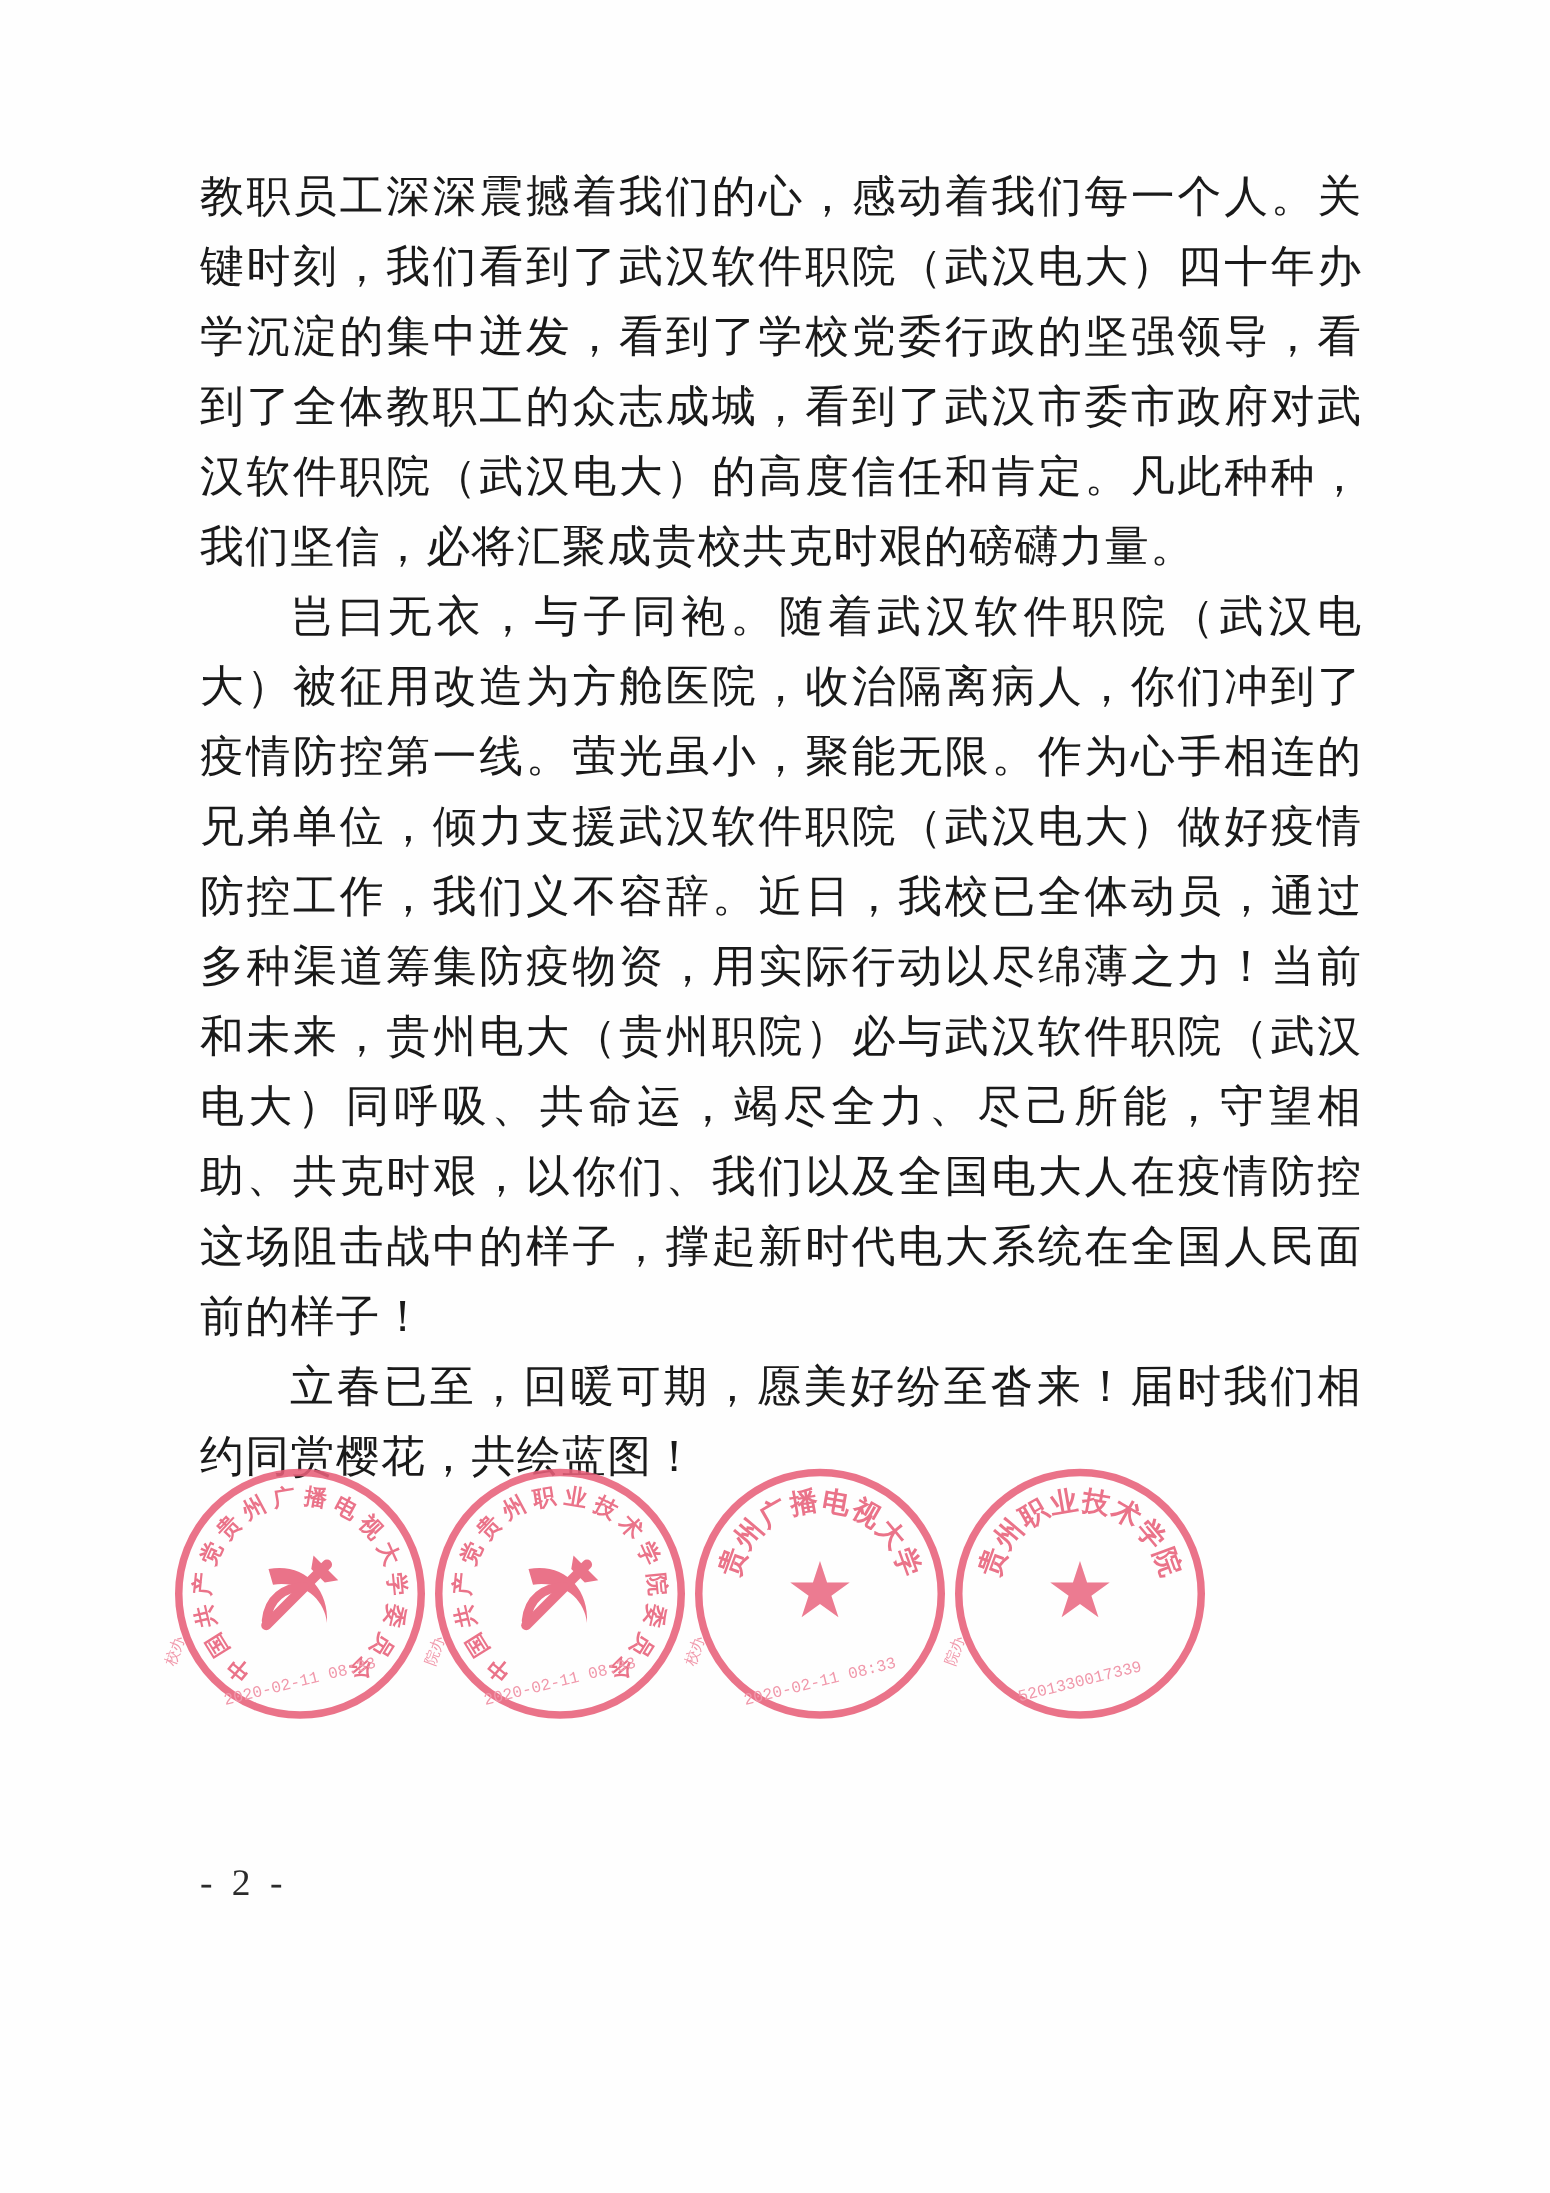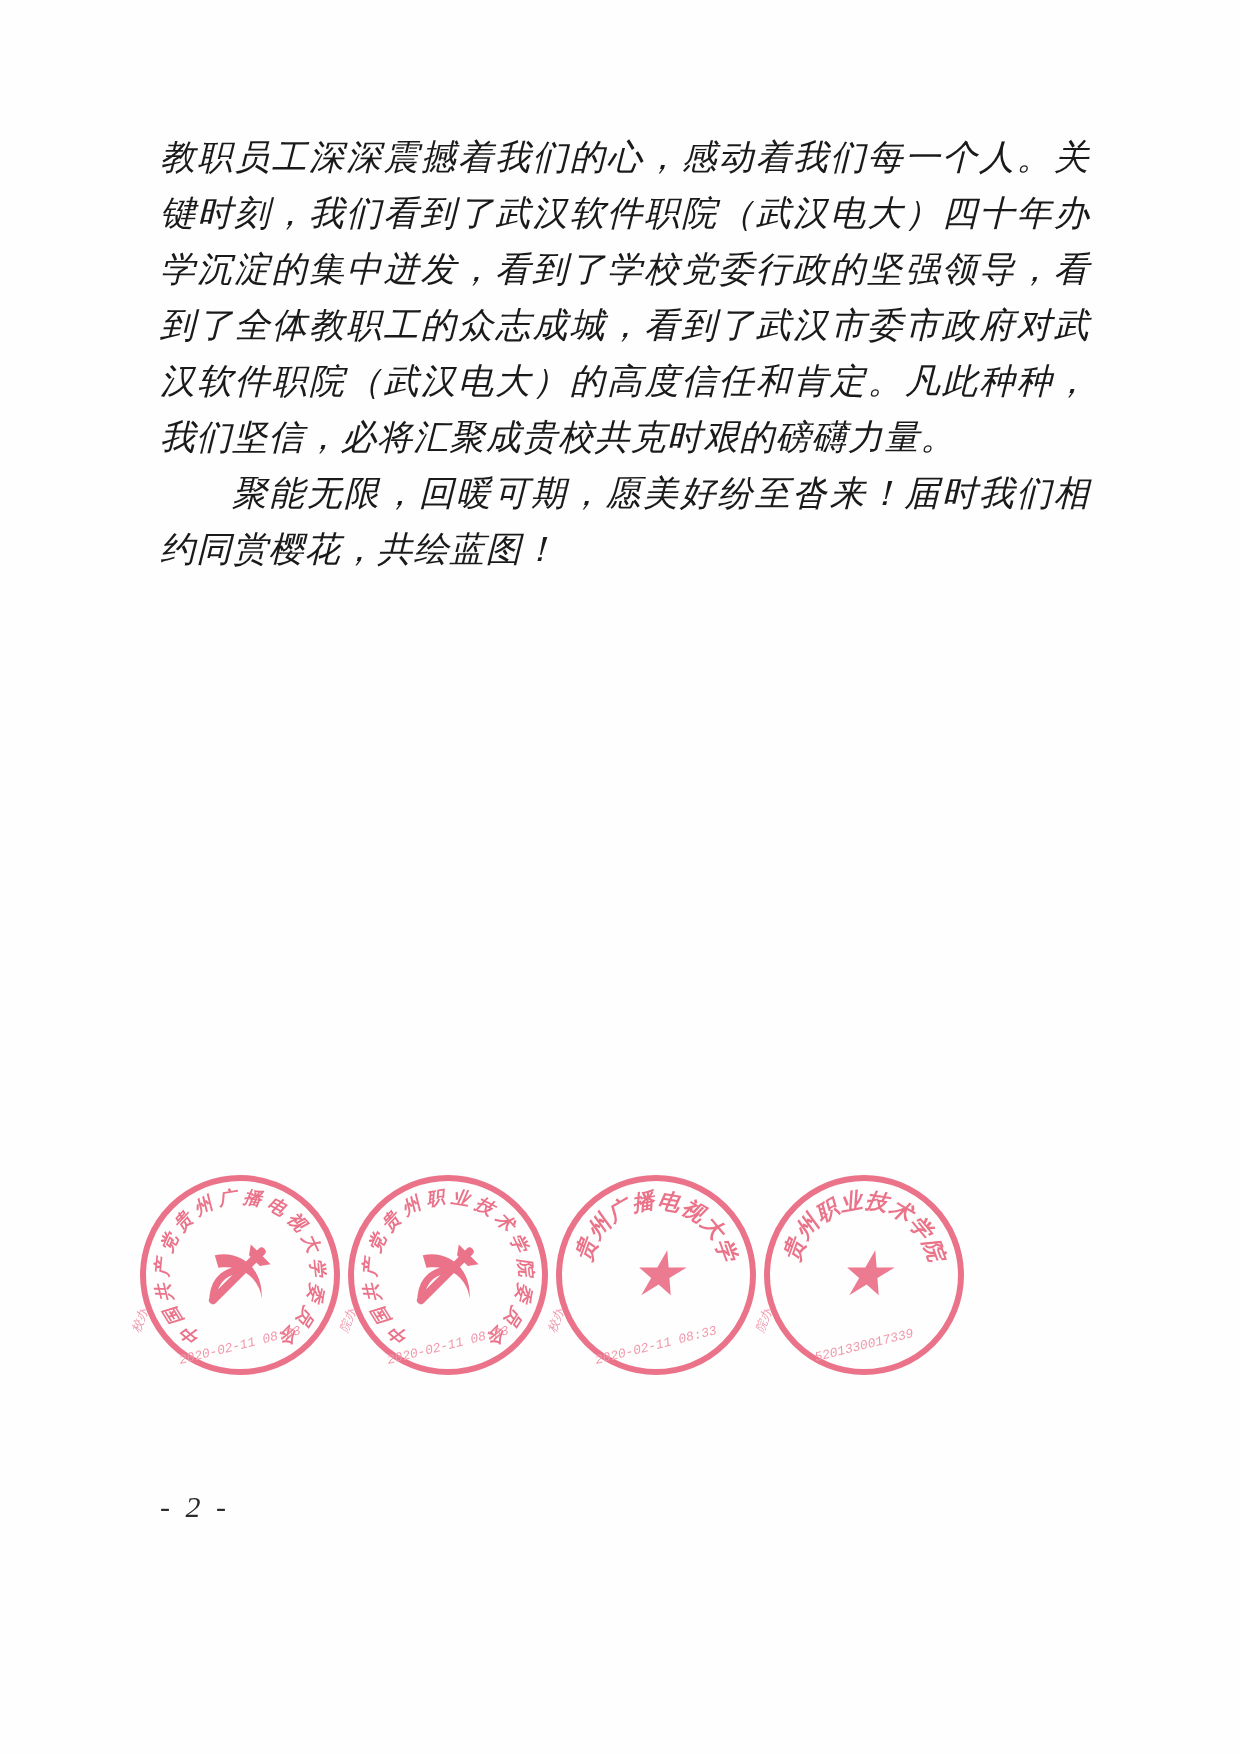--- a/index.html
+++ b/index.html
@@ -13,21 +13,20 @@
     position: relative;
     font-family: "Liberation Serif", "DejaVu Serif", serif;
     overflow: hidden;
   }
   .page {
     position: absolute;
     left: 0; top: 0;
     width: 1240px;
     height: 1754px;
     background: #fefefe;
-    font-style: italic;
   }
   .body-text {
     position: absolute;
     left: 160px;
     top: 130px;
     width: 930px;
     font-size: 35px;
     line-height: 56px;
     color: #1a1a1a;
     letter-spacing: 1.2px;
@@ -132,21 +131,22 @@
     letter-spacing: 4px;
   }
 </style>
 </head>
 <body>
 
 <div class="page">
 
   <div class="body-text">
     <p class="para">教职员工深深震撼着我们的心，感动着我们每一个人。关键时刻，我们看到了武汉软件职院（武汉电大）四十年办学沉淀的集中迸发，看到了学校党委行政的坚强领导，看到了全体教职工的众志成城，看到了武汉市委市政府对武汉软件职院（武汉电大）的高度信任和肯定。凡此种种，我们坚信，必将汇聚成贵校共克时艰的磅礴力量。</p>
-    <p class="para indent">聚能无限，回暖可期，愿美好纷至沓来！届时我们相约同赏樱花，共绘蓝图！</p>
+    <p class="para indent">岂曰无衣，与子同袍。随着武汉软件职院（武汉电大）被征用改造为方舱医院，收治隔离病人，你们冲到了疫情防控第一线。萤光虽小，聚能无限。作为心手相连的兄弟单位，倾力支援武汉软件职院（武汉电大）做好疫情防控工作，我们义不容辞。近日，我校已全体动员，通过多种渠道筹集防疫物资，用实际行动以尽绵薄之力！当前和未来，贵州电大（贵州职院）必与武汉软件职院（武汉电大）同呼吸、共命运，竭尽全力、尽己所能，守望相助、共克时艰，以你们、我们以及全国电大人在疫情防控这场阻击战中的样子，撑起新时代电大系统在全国人民面前的样子！</p>
+    <p class="para indent">立春已至，回暖可期，愿美好纷至沓来！届时我们相约同赏樱花，共绘蓝图！</p>
   </div>
 
   <div class="stamp-area">
 
     <div class="stamp" style="left:140px; top:10px; width:200px; height:200px;">
       <div class="ring-text">
           <span style="font-size: 18px; transform: rotate(-230.625deg) translate(78px) rotate(90deg) translate(-50%, -50%);">中</span>
           <span style="font-size: 18px; transform: rotate(-211.875deg) translate(78px) rotate(90deg) translate(-50%, -50%);">国</span>
           <span style="font-size: 18px; transform: rotate(-193.125deg) translate(78px) rotate(90deg) translate(-50%, -50%);">共</span>
           <span style="font-size: 18px; transform: rotate(-174.375deg) translate(78px) rotate(90deg) translate(-50%, -50%);">产</span>

